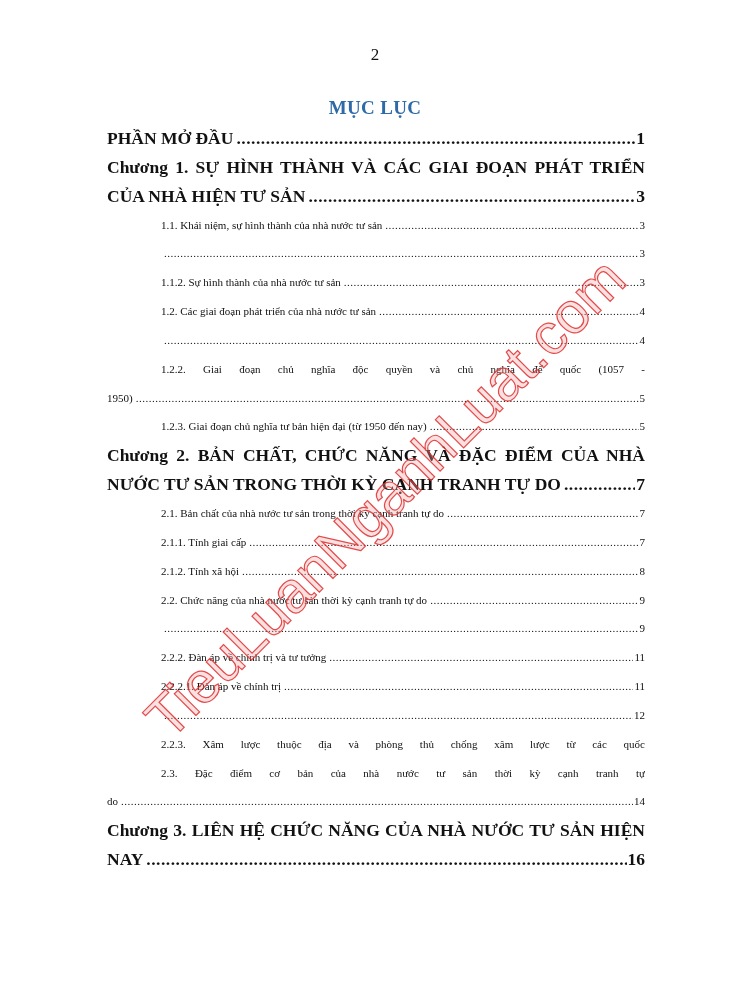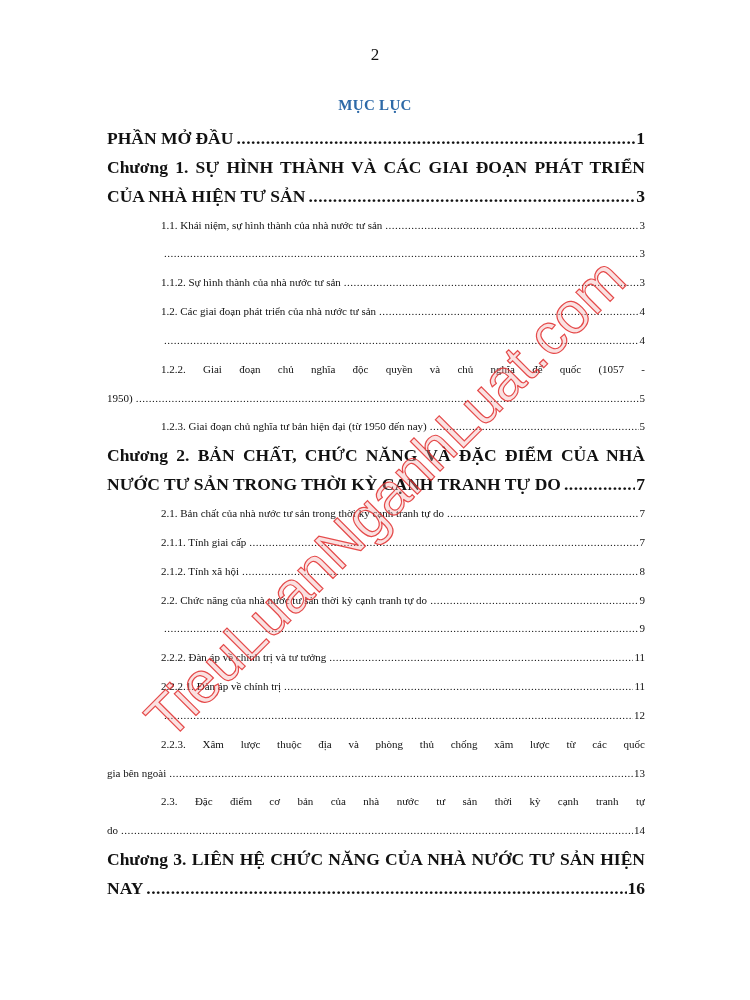--- a/index.html
+++ b/index.html
@@ -22,21 +22,21 @@
       width: 750px;
       text-align: center;
       font-size: 17px;
     }
     .toc-title {
       position: absolute;
       top: 97px;
       left: 0;
       width: 750px;
       text-align: center;
-      font-size: 15px;
+      font-size: 19px;
       font-weight: bold;
       color: #2e6aa8;
       letter-spacing: 0.3px;
     }
     .toc {
       position: absolute;
       top: 124px;
       left: 107px;
       width: 538px;
     }
@@ -208,25 +208,20 @@
     <span class="dots"></span>
     <span class="pg">11</span>
   </div>
 
   <div class="line indent leader">
     <span class="dots"></span>
     <span class="pg">12</span>
   </div>
 
   <div class="line indent justify">2.2.3. Xâm lược thuộc địa và phòng thủ chống xâm lược từ các quốc</div>
-  <div class="line leader">
-    <span class="txt">gia bên ngoài</span>
-    <span class="dots"></span>
-    <span class="pg">13</span>
-  </div>
 
   <div class="line indent justify">2.3. Đặc điểm cơ bản của nhà nước tư sản thời kỳ cạnh tranh tự</div>
   <div class="line leader">
     <span class="txt">do</span>
     <span class="dots"></span>
     <span class="pg">14</span>
   </div>
 
   <div class="line bold justify">Chương 3.  LIÊN HỆ CHỨC NĂNG CỦA NHÀ NƯỚC TƯ SẢN HIỆN</div>
   <div class="line bold leader">

